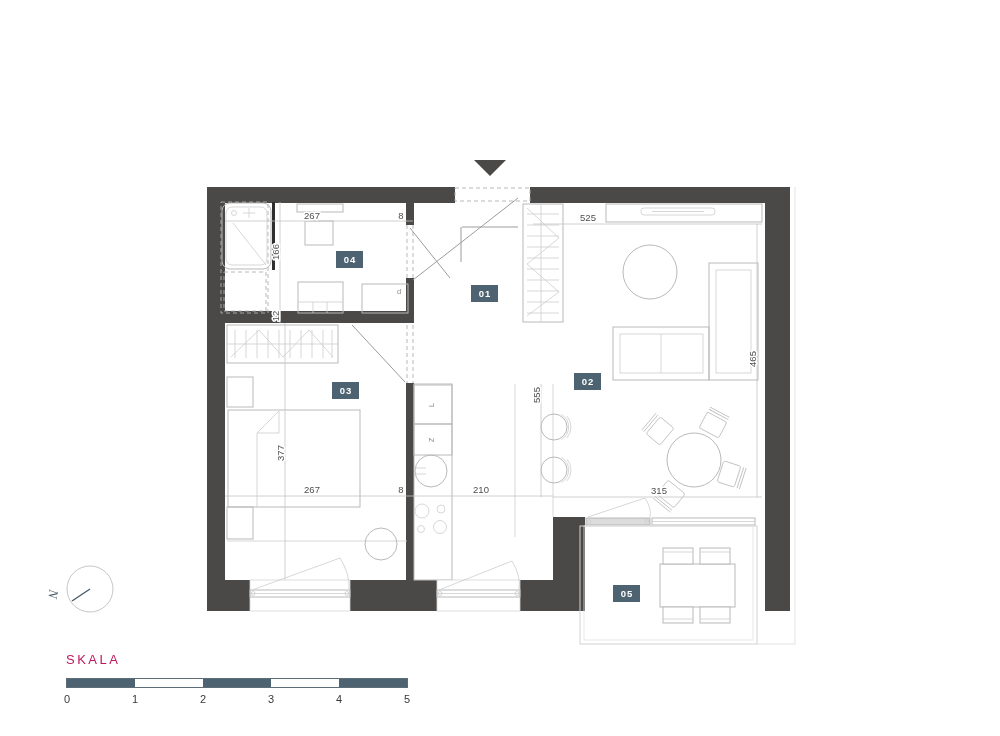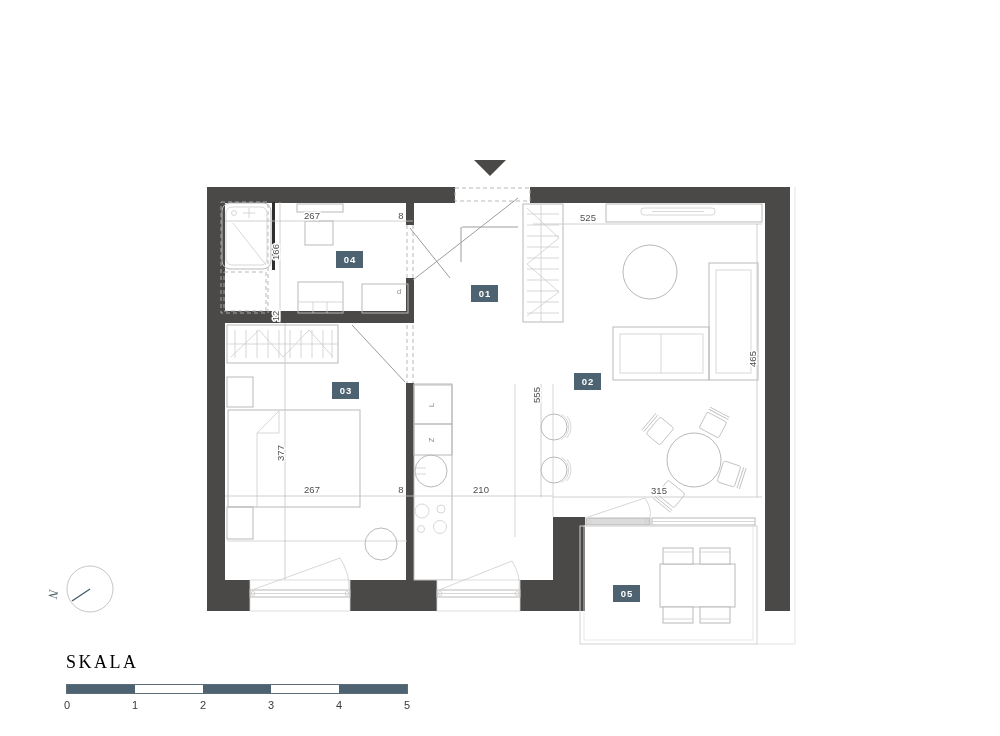--- a/index.html
+++ b/index.html
@@ -25,21 +25,21 @@
           stroke-linejoin:round;text-anchor:middle;}
   .apptxt{font-size:7.5px;fill:#8a8a8a;text-anchor:middle;paint-order:stroke;stroke:#fff;stroke-width:2px;}
   .badge-rect{fill:#4d6371;}
   .badge-txt{font-size:9.5px;font-weight:bold;fill:#ffffff;letter-spacing:1px;text-anchor:middle;}
   .north-txt{font-size:13px;fill:#475a66;font-family:"Liberation Serif",serif;font-style:italic;
              text-anchor:middle;}
   .chair{stroke:#c2c2c2;stroke-width:0.9;fill:none;}
 
   
   .skala{position:absolute;left:66px;top:652px;width:342px;}
-  .skala-title{font-size:18px;letter-spacing:2.5px;color:#000000;font-family:Liberation Serif, serif;}
+  .skala-title{font-size:13px;letter-spacing:2.5px;color:#be185d;}
   .skala-bar{margin-top:11px;display:flex;width:340px;height:8px;border:1px solid #5d6d77;}
   .skala-seg{flex:1;}
   .seg-dark{background:#4d6371;}
   .seg-light{background:#ffffff;}
   .skala-ticks{position:relative;height:16px;margin-top:5px;font-size:11px;color:#3a3a3a;}
   .skala-tick{position:absolute;transform:translateX(-50%);}
 </style>
 </head>
 <body>
 

